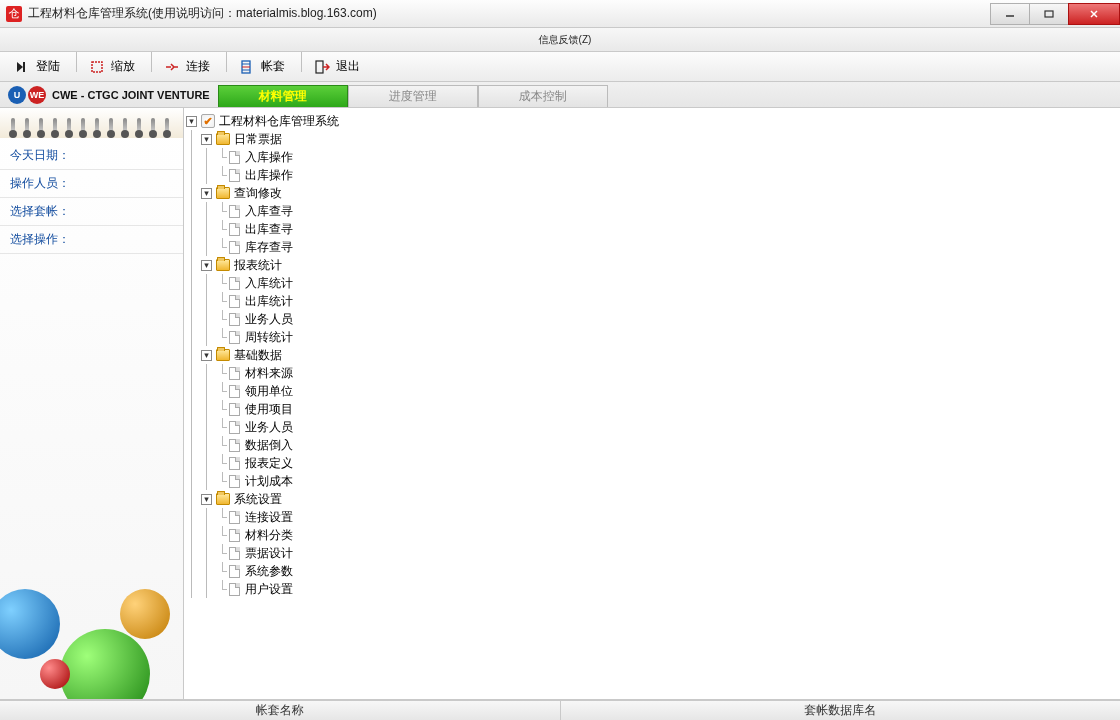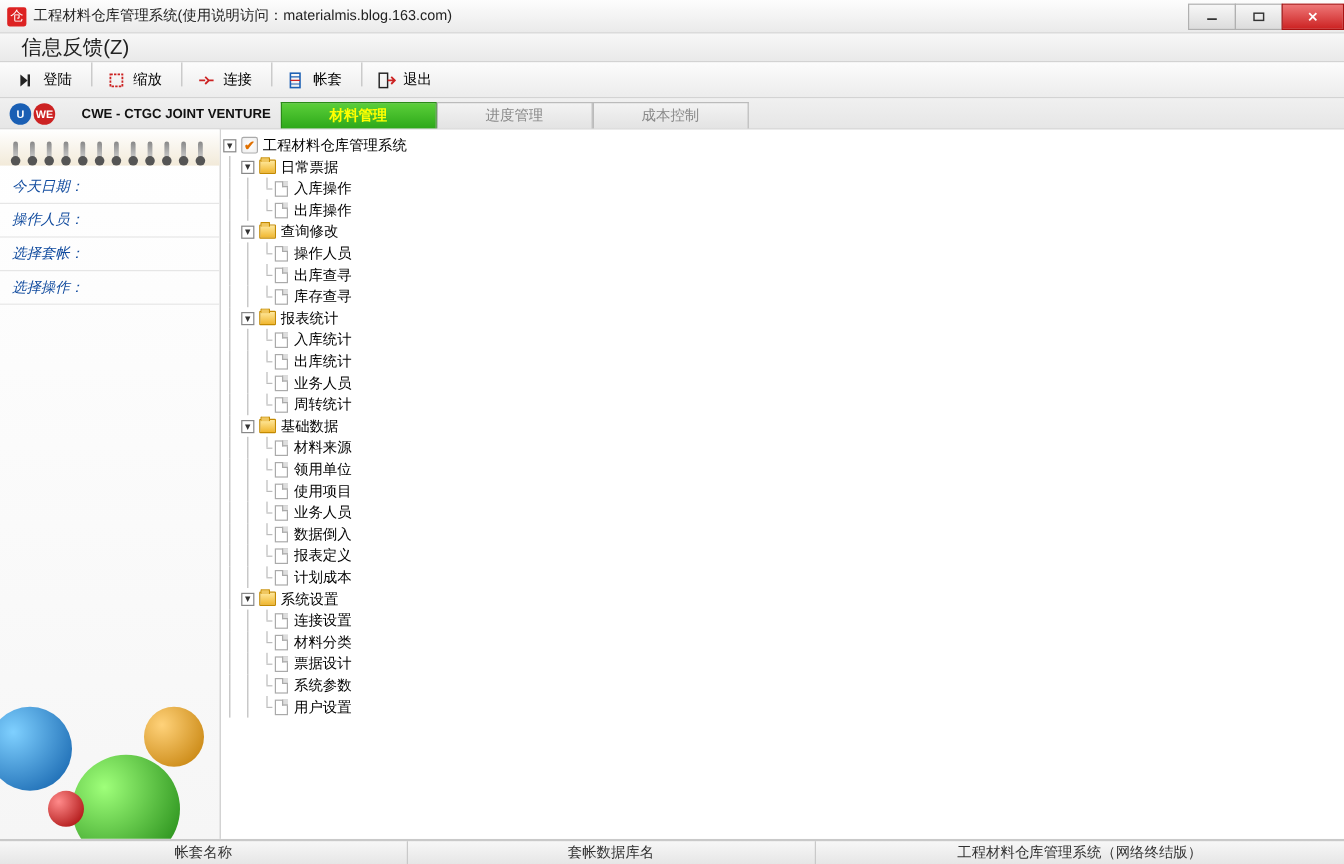--- a/index.html
+++ b/index.html
@@ -8,21 +8,21 @@
 
 .titlebar { height: 28px; background: linear-gradient(#fdfdfd,#eaeaea); border-bottom: 1px solid #c9c9c9; display: flex; align-items: center; padding-left: 6px; font-size: 12px; }
 .titlebar .app-icon { width: 16px; height: 16px; background: #d22; border-radius: 2px; display: flex; align-items: center; justify-content: center; color: #fff; font-size: 11px; margin-right: 6px; }
 .titlebar .title-text { flex: 1; color: #222; }
 .winbtns { display: flex; }
 .winbtn { width: 40px; height: 22px; background: linear-gradient(#f7f7f7,#dcdcdc); border: 1px solid #b0b0b0; margin-left: -1px; display: flex; align-items: center; justify-content: center; font-size: 10px; color: #333; }
 .winbtn.close { width: 52px; background: linear-gradient(#e77,#c22); color: #fff; border-color: #a11; }
 .winbtn svg { width: 12px; height: 10px; }
 
 
-.menubar { height: 24px; background: linear-gradient(#f7f7f7,#e9e9e9); border-bottom: 1px solid #c9c9c9; display: flex; align-items: center; padding-left: 10px; font-size: 17px; }
+.menubar { height: 24px; background: linear-gradient(#f7f7f7,#e9e9e9); border-bottom: 1px solid #c9c9c9; display: flex; align-items: center; padding-left: 10px; font-size: 10px; justify-content: center; }
 .menuitem { padding: 2px 8px; color: #222; }
 
 
 .toolbar { height: 30px; background: linear-gradient(#fcfcfc,#ececec); border-bottom: 1px solid #c9c9c9; display: flex; padding-left: 8px; font-size: 12px; }
 .tbtn { display: flex; align-items: center; padding: 3px 6px; margin-right: 4px; cursor: pointer; }
 .tbtn .ticon { width: 16px; height: 16px; margin-right: 6px; display: flex; align-items: center; justify-content: center; }
 .vsep { width: 1px; height: 20px; background: #c0c0c0; margin: 0 6px; }
 
 
 .tabstrip { height: 26px; background: linear-gradient(#f0f0f0,#e6e6e6); border-bottom: 1px solid #c9c9c9; display: flex; align-items: center; font-size: 12px; }
@@ -34,21 +34,21 @@
 .tab.active { background: linear-gradient(#5bcf3a,#2da819); color: #ff0; font-weight: bold; border-color: #2a8a17; }
 
 
 .main { display: flex; height: 592px; border-bottom: 1px solid #c9c9c9; }
 .leftpanel { width: 184px; background: linear-gradient(#fff,#f6f6f6); border-right: 1px solid #c9c9c9; position: relative; display: flex; flex-direction: column; }
 .ringbinder { height: 30px; background: linear-gradient(#fff,#f2ead9); display: flex; align-items: flex-end; padding: 0 6px; }
 .ring { width: 6px; height: 20px; margin: 0 4px; position: relative; }
 .ring::before { content:''; position:absolute; top:0; left:50%; width:4px; height:14px; background:linear-gradient(#888,#ccc); transform:translateX(-50%); border-radius:2px;}
 .ring::after { content:''; position:absolute; bottom:0; left:50%; width:8px; height:8px; background:#555; border-radius:50%; transform:translateX(-50%);}
 .infoblock { padding: 4px 0; font-size: 12px; }
-.inforow { padding: 5px 10px; border-bottom: 1px solid #e6e6e6; color: #114b9e; font-style: italic; }
+.inforow { padding: 5px 10px; border-bottom: 1px solid #e6e6e6; color: #114b9e; }
 .leftpanel .deco-img { position: absolute; bottom: 0; left: 0; right: 0; height: 165px; overflow: hidden; }
 .ball { position: absolute; border-radius: 50%; }
 .b1 { width: 70px; height: 70px; background: radial-gradient(circle at 30% 30%, #7fd0ff,#0b5aa6); left: -10px; bottom: 40px;}
 .b2 { width: 90px; height: 90px; background: radial-gradient(circle at 30% 30%, #9fff7a,#157d0b); left: 60px; bottom: -20px;}
 .b3 { width: 50px; height: 50px; background: radial-gradient(circle at 30% 30%, #ffd27a,#c07a00); left: 120px; bottom: 60px;}
 .b4 { width: 30px; height: 30px; background: radial-gradient(circle at 30% 30%, #ff8a8a,#a00000); left: 40px; bottom: 10px;}
 
 .rightpanel { flex: 1; background: #fff; overflow: auto; }
 
 
@@ -152,21 +152,21 @@
         </svg>
       </span>
     <span>退出</span>
   </div>
 </div>
 
 <div class="tabstrip">
   <div class="logo-area">
     <div class="logo-badge logo1">U</div>
     <div class="logo-badge logo2">WE</div>
-    <span style="margin-left:20px">CWE - CTGC JOINT VENTURE</span>
+    <span style="margin-left:4px">CWE - CTGC JOINT VENTURE</span>
   </div>
   <div class="tab active">
       <span>材料管理</span>
     </div>
   <div class="tab">
       <span>进度管理</span>
     </div>
   <div class="tab">
       <span>成本控制</span>
     </div>
@@ -245,21 +245,21 @@
           </span>
           <span class="label">查询修改</span>
         </div>
         <div class="node">
           <span class="vline"></span>
           <span class="vline"></span>
           <span class="hline"></span>
           <span class="nicon">
             <span class="file-ico"></span>
           </span>
-          <span class="label">操作人员</span>
+          <span class="label">入库查寻</span>
         </div>
         <div class="node">
           <span class="vline"></span>
           <span class="vline"></span>
           <span class="hline"></span>
           <span class="nicon">
             <span class="file-ico"></span>
           </span>
           <span class="label">出库查寻</span>
         </div>
@@ -440,14 +440,13 @@
           </span>
           <span class="label">用户设置</span>
         </div>
       </div>
   </div>
 </div>
 
 <div class="statusbar">
   <div class="statuscell">帐套名称</div>
   <div class="statuscell">套帐数据库名</div>
-  <div class="statuscell" style="flex:1.3">工程材料仓库管理系统（网络终结版）</div>
 </div>
 
 </body></html>

